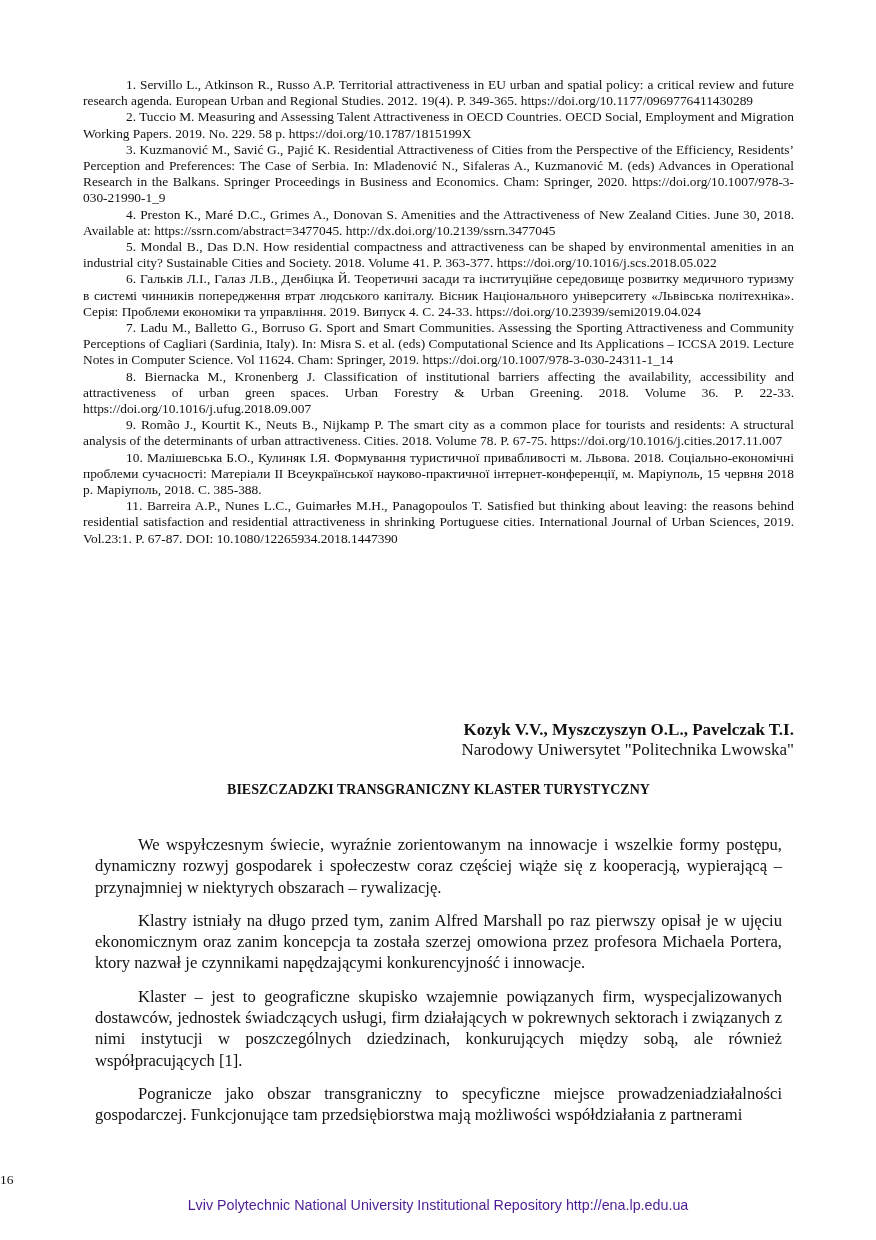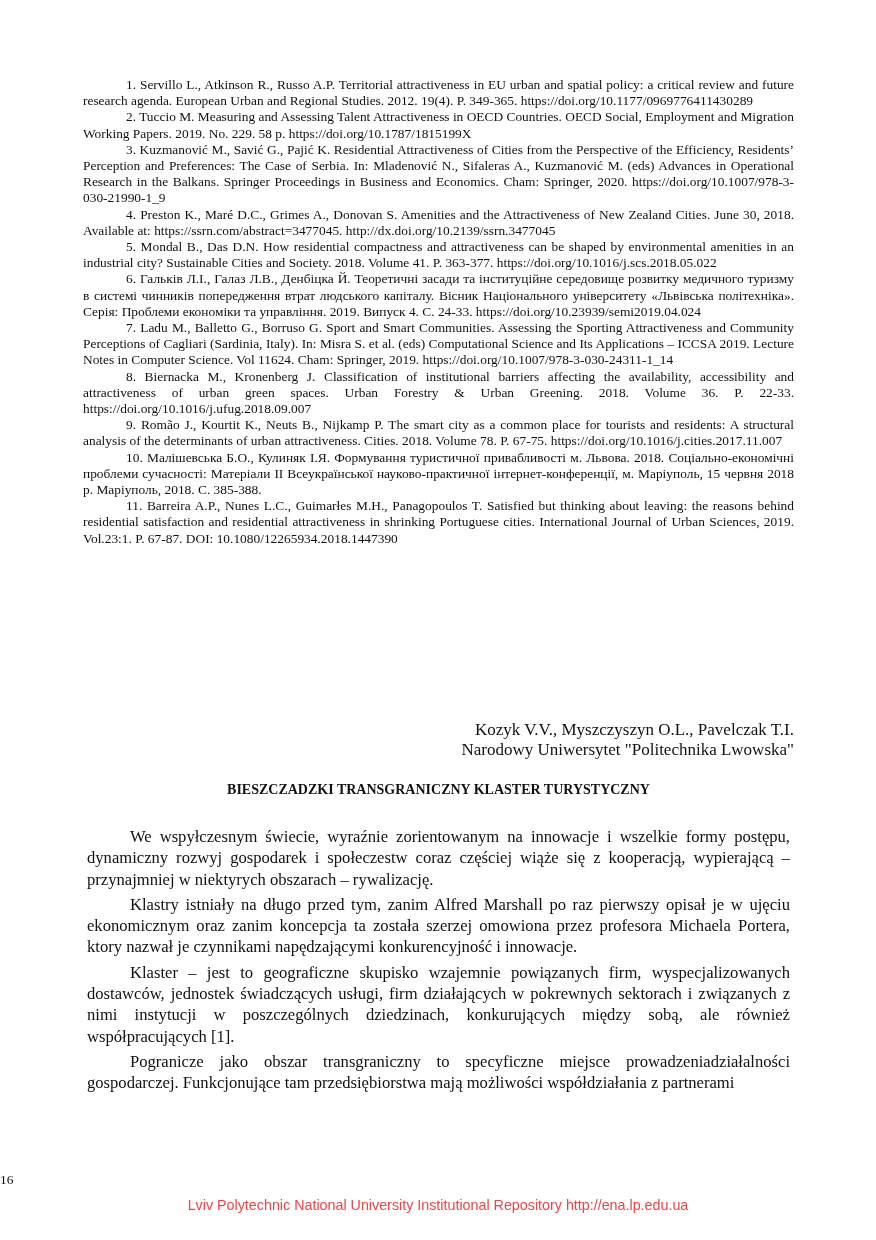--- a/index.html
+++ b/index.html
@@ -1,25 +1,25 @@
 <!DOCTYPE html>
 <html><head>
 <meta charset="utf-8">
 <style>
   html, body { margin: 0; padding: 0; background: #ffffff; }
   body { width: 876px; height: 1240px; position: relative; overflow: hidden; color: #111; font-family: "Liberation Serif", serif; }
   .refs { position: absolute; left: 83px; top: 77px; width: 711px; font-size: 13.4px; line-height: 16.2px; }
   .refs p { margin: 0; text-align: justify; text-indent: 43px; font-family: Liberation Serif, serif; }
   .authors { position: absolute; right: 82px; top: 720px; text-align: right; font-size: 17px; line-height: 20px; }
-  .authors .names { font-weight: normal; }
+  .authors .names { font-weight: bold; }
   .title { position: absolute; left: 83px; width: 711px; top: 782px; text-align: center; font-weight: bold; font-size: 14px; }
   .body { position: absolute; left: 83px; top: 822px; width: 711px; font-size: 16.6px; line-height: 21.3px; }
-  .body p { margin: 4px; text-align: justify; text-indent: 43px; }
+  .body p { margin: 12px; text-align: justify; text-indent: 43px; }
   .pagenum { position: absolute; left: 0; width: 876px; top: 1172px; font-size: 13.5px; }
-  .footer { position: absolute; left: 0; width: 876px; top: 1197px; text-align: center; font-family: "Liberation Sans", sans-serif; font-size: 14.3px; color: #ef4444; }
+  .footer { position: absolute; left: 0; width: 876px; top: 1197px; text-align: center; font-family: "Liberation Sans", sans-serif; font-size: 14.3px; color: #4c1d95; }
 </style>
 </head>
 <body>
 
 <div class="refs">
   <p>1. Servillo L., Atkinson R., Russo A.P. Territorial attractiveness in EU urban and spatial policy: a critical review and future research agenda. European Urban and Regional Studies. 2012. 19(4). P. 349-365. https://doi.org/10.1177/0969776411430289</p>
   <p>2. Tuccio M. Measuring and Assessing Talent Attractiveness in OECD Countries. OECD Social, Employment and Migration Working Papers. 2019. No. 229. 58 p. https://doi.org/10.1787/1815199X</p>
   <p>3. Kuzmanović M., Savić G., Pajić K. Residential Attractiveness of Cities from the Perspective of the Efficiency, Residents’ Perception and Preferences: The Case of Serbia. In: Mladenović N., Sifaleras A., Kuzmanović M. (eds) Advances in Operational Research in the Balkans. Springer Proceedings in Business and Economics. Cham: Springer, 2020. https://doi.org/10.1007/978-3-030-21990-1_9</p>
   <p>4. Preston K., Maré D.C., Grimes A., Donovan S. Amenities and the Attractiveness of New Zealand Cities. June 30, 2018. Available at: https://ssrn.com/abstract=3477045. http://dx.doi.org/10.2139/ssrn.3477045</p>
   <p>5. Mondal B., Das D.N. How residential compactness and attractiveness can be shaped by environmental amenities in an industrial city? Sustainable Cities and Society. 2018. Volume 41. P. 363-377. https://doi.org/10.1016/j.scs.2018.05.022</p>

